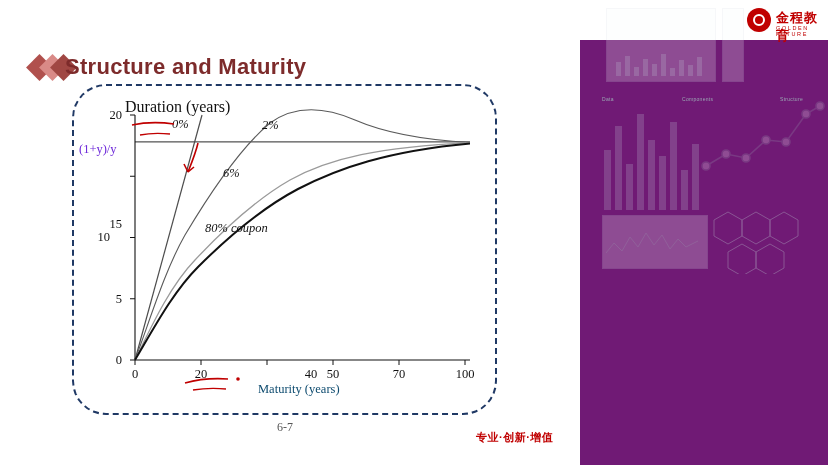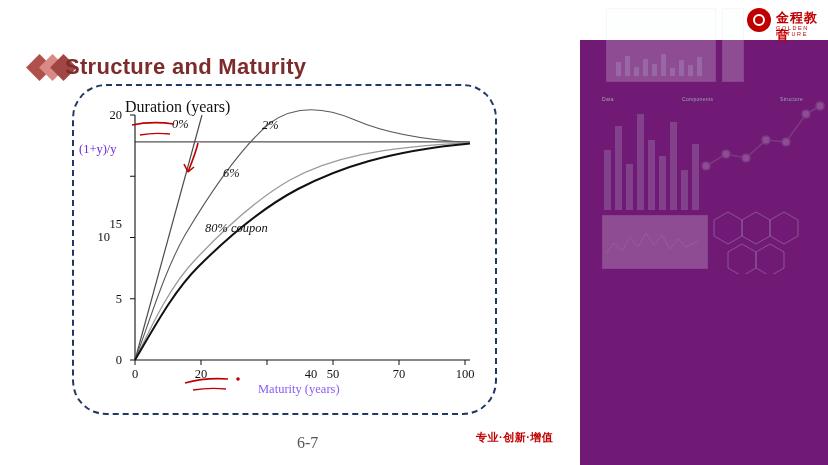--- a/index.html
+++ b/index.html
@@ -15,29 +15,29 @@
   .title-diamonds .d2{left:13px;top:3px;background:#d98a87;}
   .title-diamonds .d3{left:24px;top:3px;background:#a04743;}
 
   .slide-title{position:absolute;left:65px;top:54px;font-size:22px;font-weight:bold;color:#7d2b2b;letter-spacing:.3px;}
 
   .dashed-box{position:absolute;left:72px;top:84px;width:425px;height:331px;border:2px dashed #1f3864;border-radius:34px;box-sizing:border-box;}
 
   .chart-area{position:absolute;left:80px;top:90px;width:420px;height:320px;}
 
   .axis-label-dur{position:absolute;left:125px;top:98px;font-size:16px;color:#111;font-family:"Liberation Serif",serif;}
-  .axis-label-mat{position:absolute;left:258px;top:382px;font-size:12.5px;color:#8b5cf6;font-family:"Liberation Serif",serif;}
+  .axis-label-mat{position:absolute;left:258px;top:382px;font-size:12.5px;color:#0c4a6e;font-family:"Liberation Serif",serif;}
   .ylabel-1y{position:absolute;left:79px;top:142px;font-size:12.5px;color:#6d28d9;font-family:"Liberation Serif",serif;}
 
   .ytick{position:absolute;font-size:12.5px;color:#111;font-family:"Liberation Serif",serif;text-align:right;width:24px;}
   .xtick{position:absolute;font-size:12.5px;color:#111;font-family:"Liberation Serif",serif;text-align:center;width:26px;}
 
   .curve-label{position:absolute;font-size:12.5px;color:#111;font-family:"Liberation Serif",serif;font-style:italic;}
 
-  .page-num{position:absolute;left:277px;top:434px;font-size:16px;color:#555;font-family:"Liberation Serif",serif;margin-left:20px;}
+  .page-num{position:absolute;left:277px;top:420px;font-size:12px;color:#555;font-family:"Liberation Serif",serif;}
   .footer-zh{position:absolute;left:476px;top:430px;font-size:11px;color:#c00000;font-weight:bold;letter-spacing:.5px;}
 
   
   .rightpanel{position:absolute;left:580px;top:0;width:248px;height:465px;background:#701a75;}
   .brandbar{position:absolute;left:0;top:0;width:248px;height:40px;background:#ffffff;}
   .brand-logo{position:absolute;left:167px;top:8px;width:24px;height:24px;border-radius:50%;background:#c00000;}
   .brand-logo:after{content:"";position:absolute;left:6px;top:6px;width:12px;height:12px;border:2px solid #fff;border-radius:50%;box-sizing:border-box;}
   .brand-cn{position:absolute;left:196px;top:9px;font-size:13px;font-weight:bold;color:#c00000;letter-spacing:1px;}
   .brand-en{position:absolute;left:196px;top:25px;font-size:5.5px;color:#c00000;letter-spacing:1.6px;}
 

